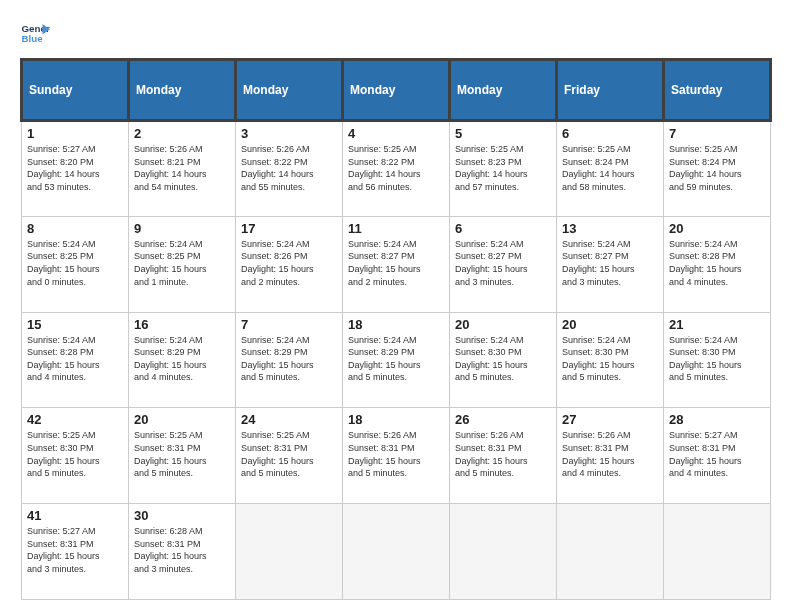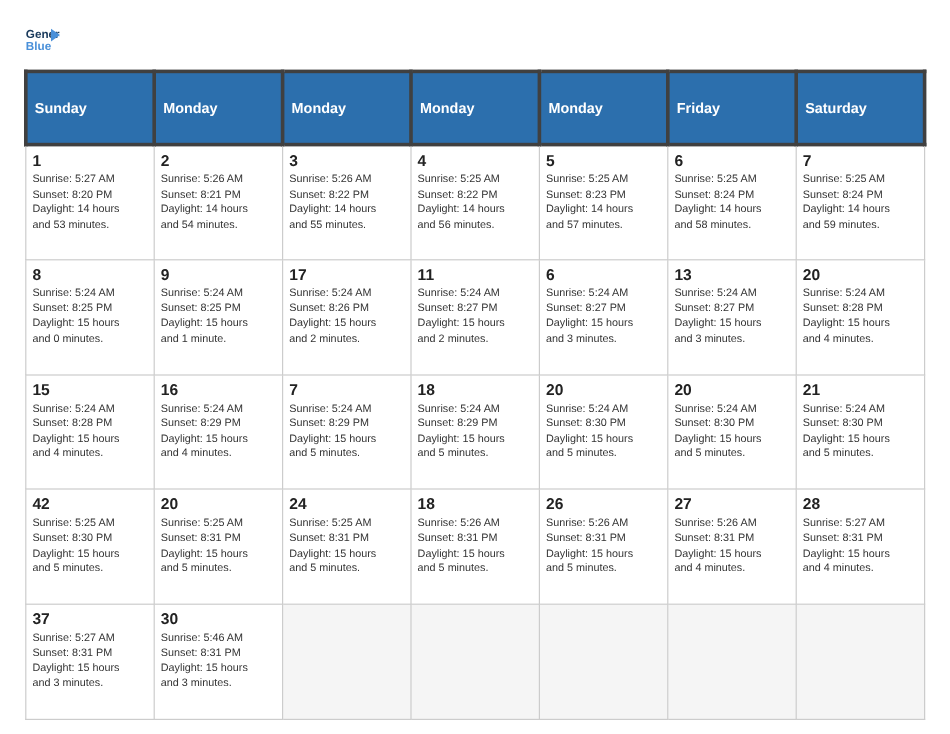--- a/index.html
+++ b/index.html
@@ -317,29 +317,29 @@
           <td>
             <span class="day-num">28</span>
             <div class="day-info" style="white-space: pre-line;">Sunrise: 5:27 AM
 Sunset: 8:31 PM
 Daylight: 15 hours
 and 4 minutes.</div>
           </td>
         </tr>
         <tr>
           <td>
-            <span class="day-num">37</span>
+            <span class="day-num">41</span>
             <div class="day-info" style="white-space: pre-line;">Sunrise: 5:27 AM
 Sunset: 8:31 PM
 Daylight: 15 hours
 and 3 minutes.</div>
           </td>
           <td>
             <span class="day-num">30</span>
-            <div class="day-info" style="white-space: pre-line;">Sunrise: 5:46 AM
+            <div class="day-info" style="white-space: pre-line;">Sunrise: 6:28 AM
 Sunset: 8:31 PM
 Daylight: 15 hours
 and 3 minutes.</div>
           </td>
           <td class="empty"></td>
           <td class="empty"></td>
           <td class="empty"></td>
           <td class="empty"></td>
           <td class="empty"></td>
         </tr>

